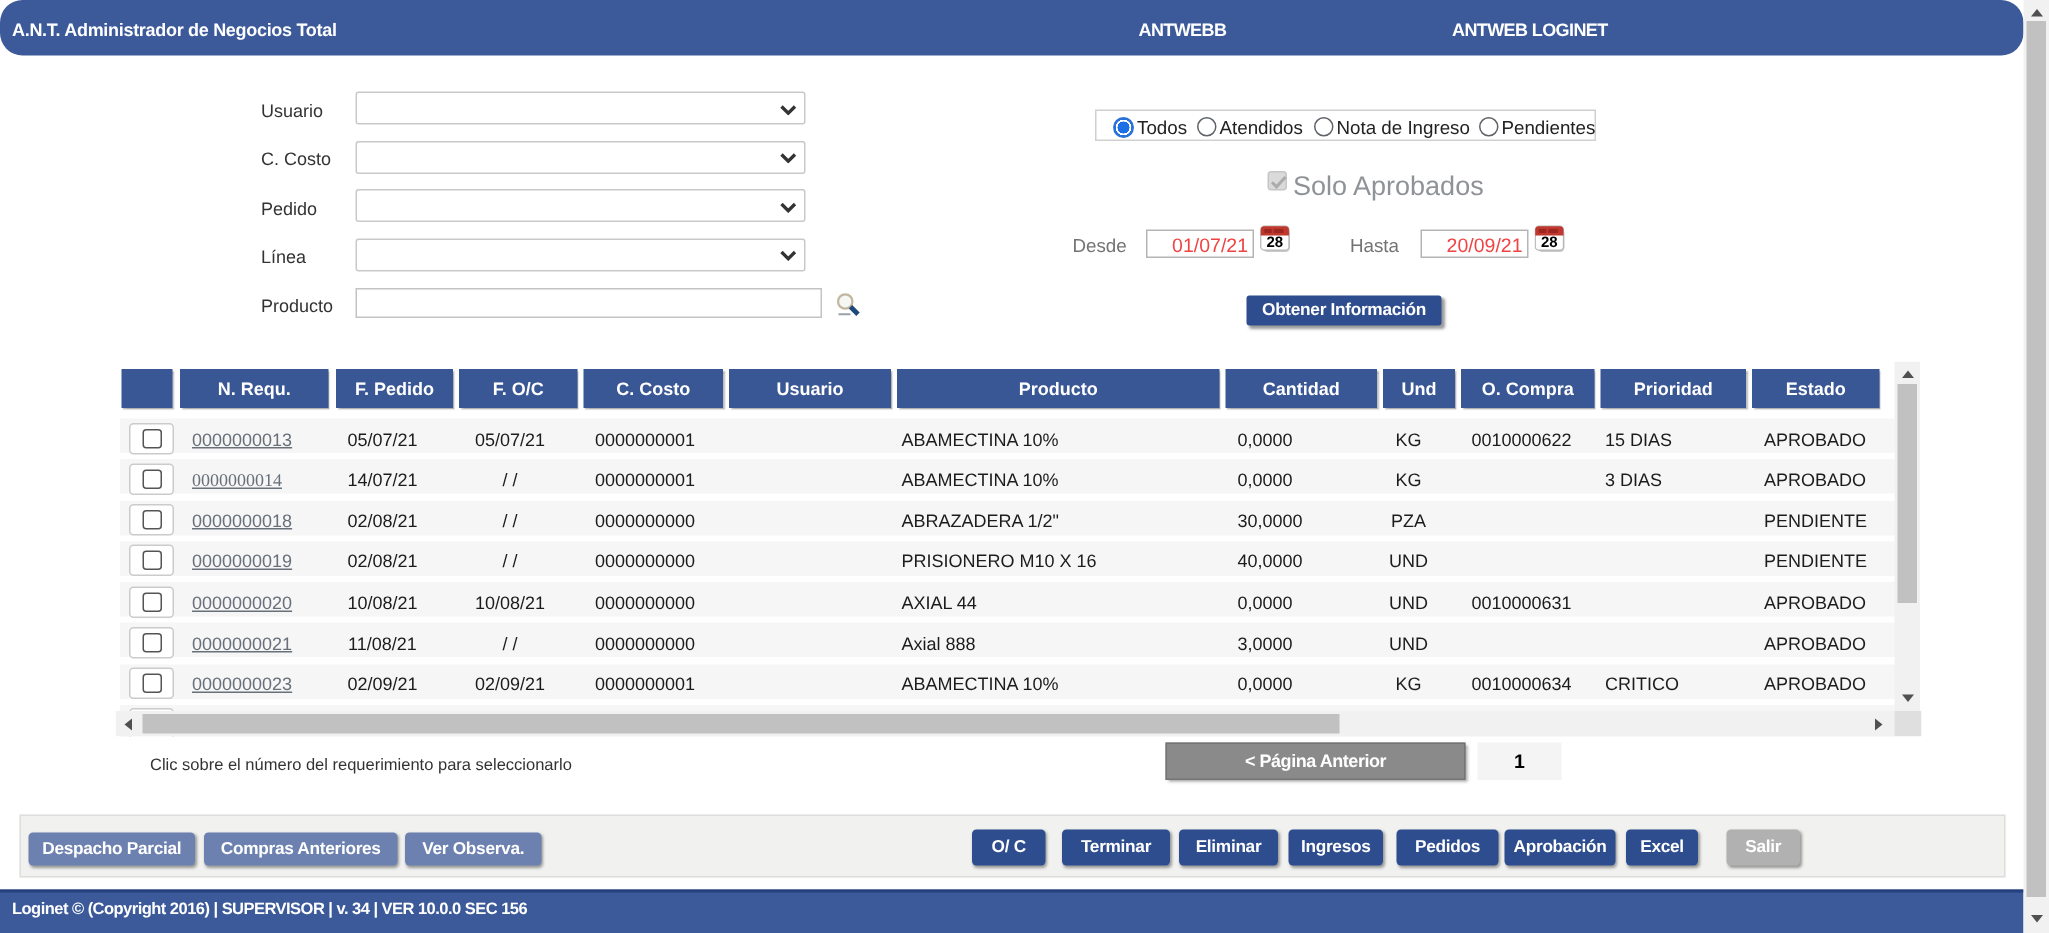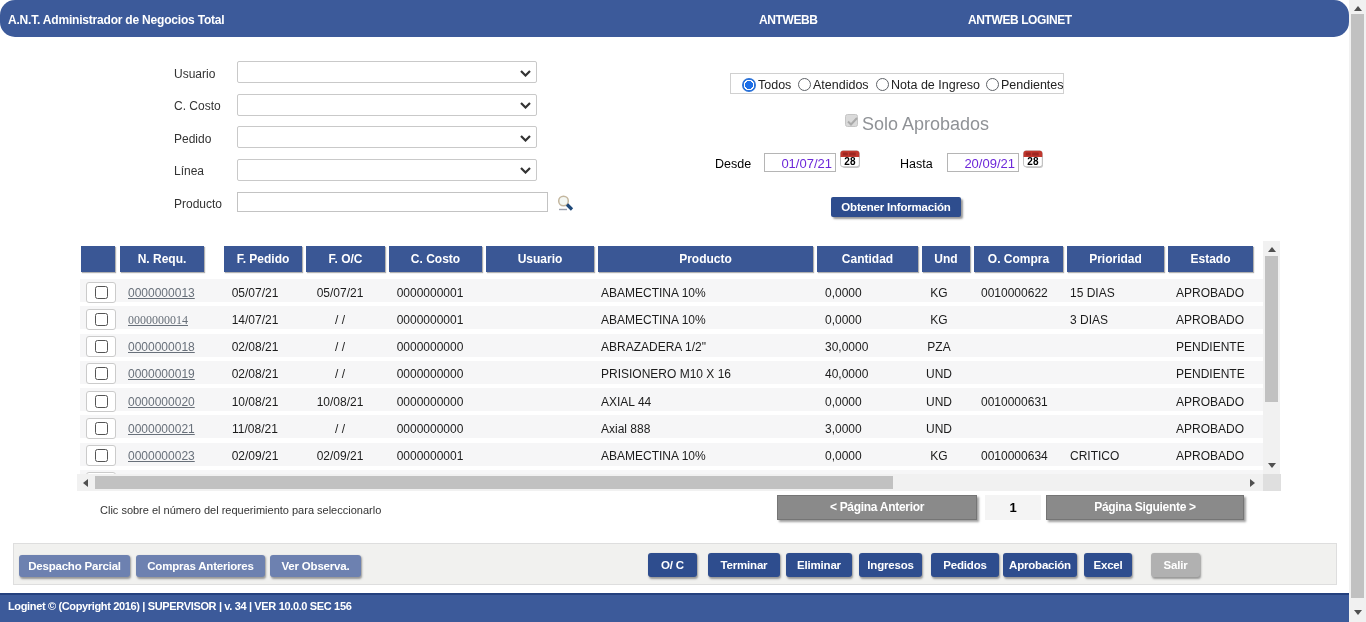--- a/index.html
+++ b/index.html
@@ -29,23 +29,23 @@
 .radio.on { border:none; width:14px; height:14px; top:3.5px;
   background:radial-gradient(circle, #1d6fe8 0 3.9px, #fff 4.1px 5.1px, #2b72d8 5.3px 7px); }
 
 
 #soloc { left:845px; top:114px; width:13px; height:13px; background:#dadada;
   border:1px solid #c6c6c6; border-radius:2.5px; }
 #soloc svg { position:absolute; left:1px; top:2px; }
 #solot { left:862px; top:114px; font-size:18px; color:#8f9296; }
 
 
-.dlabel { position:absolute; top:157px; font-size:12.5px; color:#000000; }
+.dlabel { position:absolute; top:157px; font-size:12.5px; color:#737373; }
 .dinput { position:absolute; top:153px; width:72px; height:19px; border:1px solid #b5b5b5;
-  background:#fff; font-size:13px; color:#6d28d9; text-align:right; padding:2px 3px 0 0; }
+  background:#fff; font-size:13px; color:#ef4444; text-align:right; padding:2px 3px 0 0; }
 .calico { position:absolute; top:150px; width:21px; height:19px; }
 
 
 #obtener { left:831px; top:197px; width:130px; height:20px; background:#2e4d8e;
   border-radius:2px; color:#fff; font-weight:bold; font-size:11.5px; letter-spacing:-0.2px; text-align:center;
   line-height:20px; box-shadow:2px 2px 2px rgba(120,120,120,.75); }
 
 
 #tablewrap { left:77px; top:241px; width:1204px; height:250px; overflow:hidden; }
 .hcell { position:absolute; top:5px; height:26px; background:#3a5795; color:#fff;
@@ -168,21 +168,21 @@
     <rect x="2.8" y="2.6" width="5" height="2.8" rx="0.5" fill="#8f1f1c" opacity="0.7"></rect>
     <rect x="9.2" y="2.6" width="6.5" height="2.8" rx="0.5" fill="#8f1f1c" opacity="0.7"></rect>
     <text x="9.9" y="14.6" font-size="10" font-weight="bold" fill="#000" text-anchor="middle" font-family="Liberation Sans">28</text>
   </svg>
 
   <div class="abs" id="obtener">Obtener Información</div>
 
   <div class="abs" id="tablewrap">
 
     <div class="hcell" style="left:4px;  width:34px;"></div>
-    <div class="hcell" style="left:43px; width:84px;">N. Requ.</div>
+    <div class="hcell" style="left:43px; width:99px;">N. Requ.</div>
     <div class="hcell" style="left:147px;width:78px;">F. Pedido</div>
     <div class="hcell" style="left:229px;width:79px;">F. O/C</div>
     <div class="hcell" style="left:312px;width:93px;">C. Costo</div>
     <div class="hcell" style="left:409px;width:108px;">Usuario</div>
     <div class="hcell" style="left:521px;width:215px;">Producto</div>
     <div class="hcell" style="left:740px;width:101px;">Cantidad</div>
     <div class="hcell" style="left:845px;width:48px;">Und</div>
     <div class="hcell" style="left:897px;width:89px;">O. Compra</div>
     <div class="hcell" style="left:990px;width:97px;">Prioridad</div>
     <div class="hcell" style="left:1091px;width:85px;">Estado</div>
@@ -300,21 +300,20 @@
     <div class="sbtrack" style="left:0; top:233px; width:1186px; height:17px;"></div>
     <div class="arr" style="left:6px; top:237.5px; border-top:4px solid transparent; border-bottom:4px solid transparent; border-right:5px solid #505050;"></div>
     <div class="sbthumb" style="left:18px; top:235px; width:798px; height:13px;"></div>
     <div class="arr" style="left:1173px; top:237.5px; border-top:4px solid transparent; border-bottom:4px solid transparent; border-left:5px solid #505050;"></div>
     <div class="sbtrack" style="left:1186px; top:233px; width:18px; height:17px; background:#dfdfdf;"></div>
   </div>
 
   <span class="abs" id="clictext">Clic sobre el número del requerimiento para seleccionarlo</span>
   <div class="pagebtn" style="left:777px; width:200px;">&lt; Página Anterior</div>
   <div class="abs" id="pageone">1</div>
-  <div class="pagebtn" style="left:1046px; width:198px;">Página Siguiente &gt;</div>
 
   <div class="abs" id="toolbar"></div>
   <div class="tbtnL" style="left:19px; top:555px; width:111px;">Despacho Parcial</div>
   <div class="tbtnL" style="left:136px; top:555px; width:129px;">Compras Anteriores</div>
   <div class="tbtnL" style="left:270px; top:555px; width:91px;">Ver Observa.</div>
   <div class="tbtnR" style="left:648px; top:553px; width:49px;">O/ C</div>
   <div class="tbtnR" style="left:708px; top:553px; width:72px;">Terminar</div>
   <div class="tbtnR" style="left:786px; top:553px; width:66px;">Eliminar</div>
   <div class="tbtnR" style="left:859px; top:553px; width:63px;">Ingresos</div>
   <div class="tbtnR" style="left:931px; top:553px; width:68px;">Pedidos</div>

